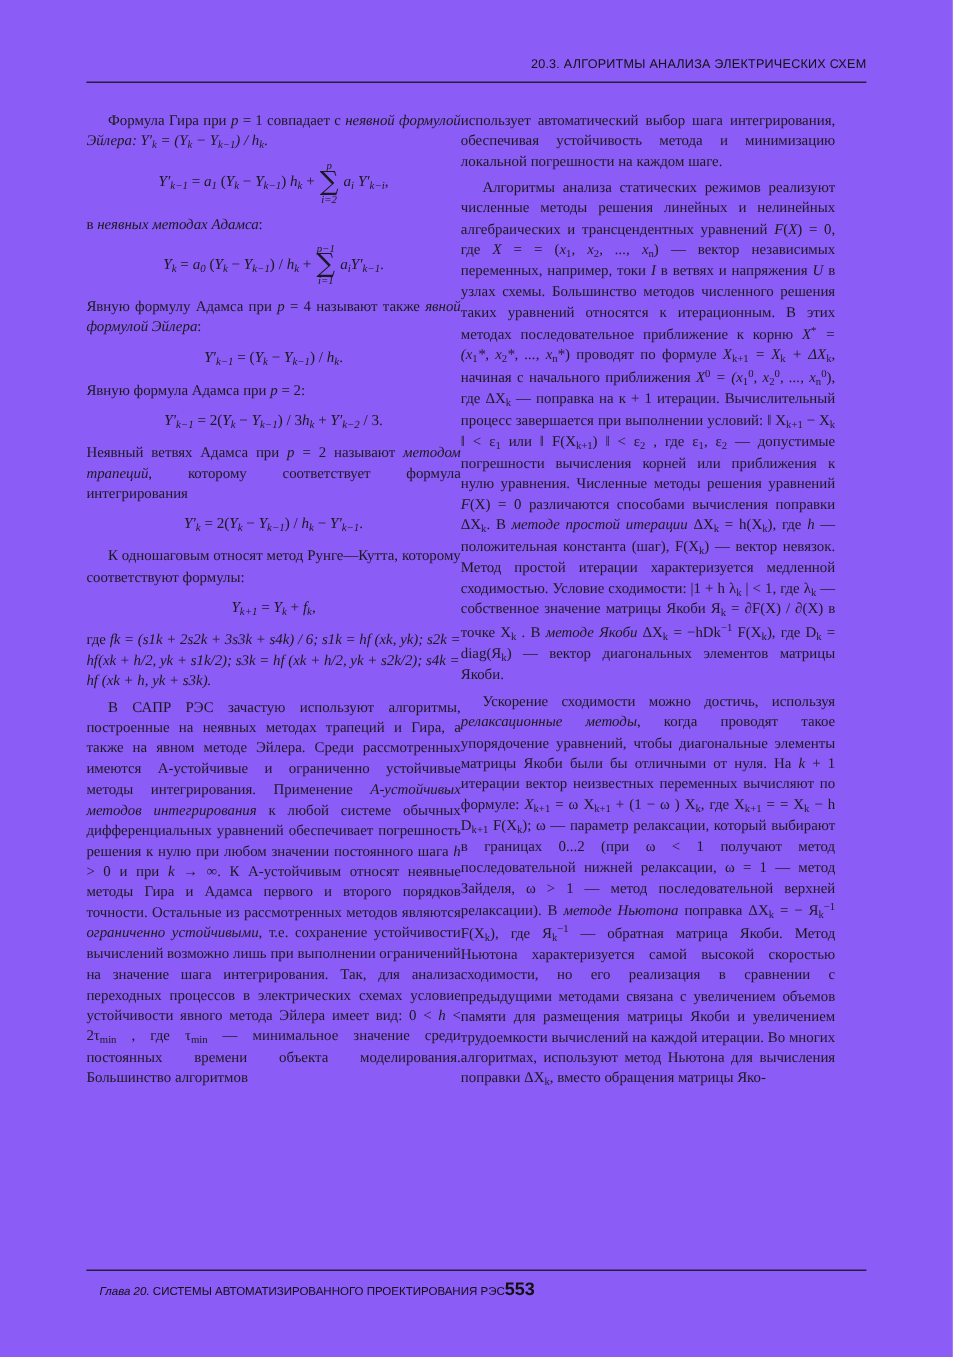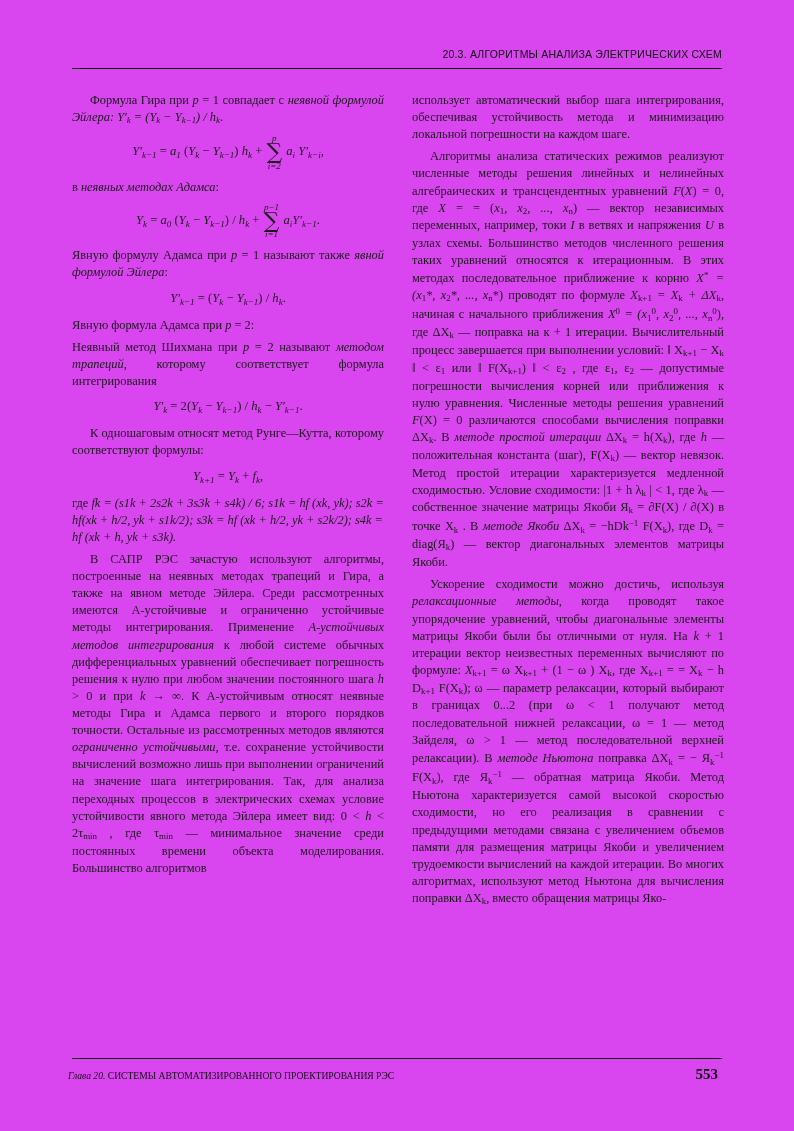--- a/index.html
+++ b/index.html
@@ -13,21 +13,21 @@
     font-family: "Liberation Serif", serif;
     color: #1a1a1a;
     position: relative;
     overflow: hidden;
   }
   .page {
     position: absolute;
     left: 0; top: 0;
     width: 794px;
     height: 1131px;
-    background: #d946ef;
+    background: #8b5cf6;
   }
   .header {
     position: absolute;
     left: 72px;
     top: 48px;
     width: 650px;
     text-align: right;
     font-family: "Liberation Sans", sans-serif;
     font-size: 10.5px;
     letter-spacing: 0.2px;
@@ -41,21 +41,20 @@
     height: 1px;
     background: #111;
   }
   .columns {
     position: absolute;
     left: 72px;
     top: 92px;
     width: 652px;
     height: 960px;
     display: flex;
-    gap: 28px;
   }
   .col {
     width: 312px;
     font-size: 12.4px;
     line-height: 1.38;
     text-align: justify;
   }
   p {
     margin: 0 0 5px 0;
     text-indent: 18px;
@@ -110,27 +109,26 @@
   .footer-rule {
     position: absolute;
     left: 72px;
     top: 1058px;
     width: 650px;
     height: 1px;
     background: #111;
   }
   .footer {
     position: absolute;
-    left: 68px;
+    left: 83px;
     top: 1066px;
     width: 650px;
     display: flex;
-    justify-content: space-between;
     align-items: baseline;
-    font-family: Liberation Serif, serif;
+    font-family: Liberation Sans, sans-serif;
     font-size: 9.6px;
     color: #111;
   }
   .footer .chap {
     font-style: italic;
   }
   .footer .chap .rest {
     font-style: normal;
   }
   .footer .pageno {
@@ -161,30 +159,33 @@
       </div>
 
       <p class="noind"><span>в </span><i>неявных методах Адамса</i><span>:</span></p>
 
       <div class="eq">
         <i>Y<span class="sub">k</span></i> = <i>a</i><span class="sub"><i>0</i></span> (<i>Y<span class="sub">k</span></i> − <i>Y<span class="sub">k−1</span></i>) / <i>h<span class="sub">k</span></i> +
         <span class="bigsum"><span class="lim">p−1</span><span class="sig">∑</span><span class="lim">i=1</span></span>
         <i>a<span class="sub">i</span>Y′<span class="sub">k−1</span></i>.
       </div>
 
-      <p class="noind"><span>Явную формулу Адамса при </span><i>p</i><span> = 1 называют также </span><i>явной формулой Эйлера</i><span>:</span></p>
+      <p class="noind"><span>Явную формулу Адамса при </span><i>p</i><span> = 4 называют также </span><i>явной формулой Эйлера</i><span>:</span></p>
 
       <div class="eq">
         <i>Y′<span class="sub">k−1</span></i> = (<i>Y<span class="sub">k</span></i> − <i>Y<span class="sub">k−1</span></i>) / <i>h<span class="sub">k</span></i>.
       </div>
 
       <p class="noind"><span>Явную формула Адамса при </span><i>p</i><span> = 2:</span></p>
 
-
-      <p class="noind"><span>Неявный метод Шихмана при </span><i>p</i><span> = 2 называют </span><i>методом трапеций</i><span>, которому соответствует формула интегрирования</span></p>
+      <div class="eq">
+        <i>Y′<span class="sub">k−1</span></i> = 2(<i>Y<span class="sub">k</span></i> − <i>Y<span class="sub">k−1</span></i>) / 3<i>h<span class="sub">k</span></i> + <i>Y′<span class="sub">k−2</span></i> / 3.
+      </div>
+
+      <p class="noind"><span>Неявный ветвях Адамса при </span><i>p</i><span> = 2 называют </span><i>методом трапеций</i><span>, которому соответствует формула интегрирования</span></p>
 
       <div class="eq">
         <i>Y′<span class="sub">k</span></i> = 2(<i>Y<span class="sub">k</span></i> − <i>Y<span class="sub">k−1</span></i>) / <i>h<span class="sub">k</span></i> − <i>Y′<span class="sub">k−1</span></i>.
       </div>
 
       <p>К одношаговым относят метод Рунге—Кутта, которому соответствуют формулы:</p>
 
       <div class="eq">
         <i>Y<span class="sub">k+1</span></i> = <i>Y<span class="sub">k</span></i> + <i>f<span class="sub">k</span></i>,
       </div>

